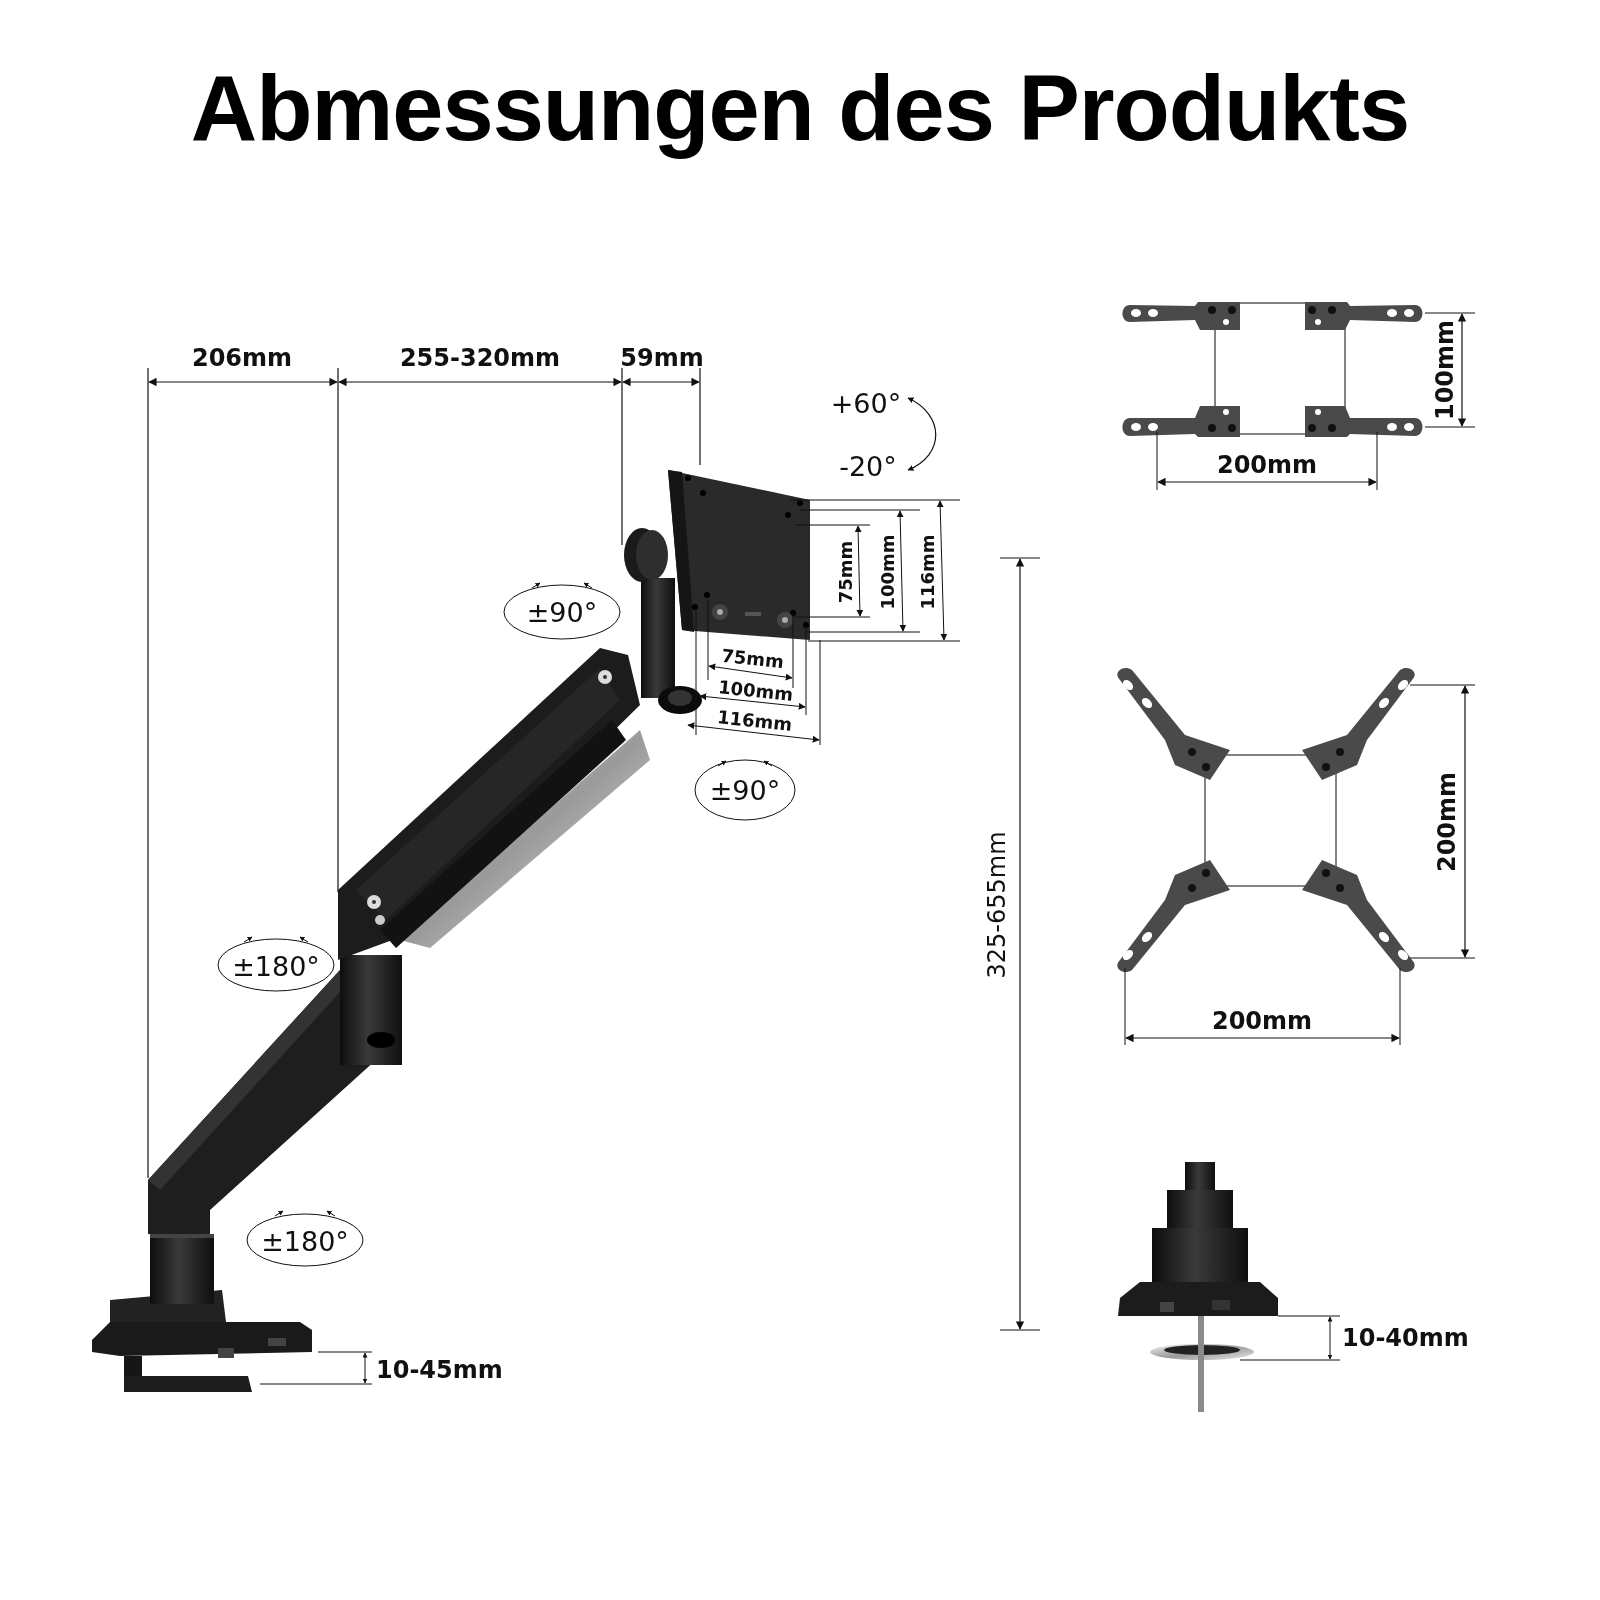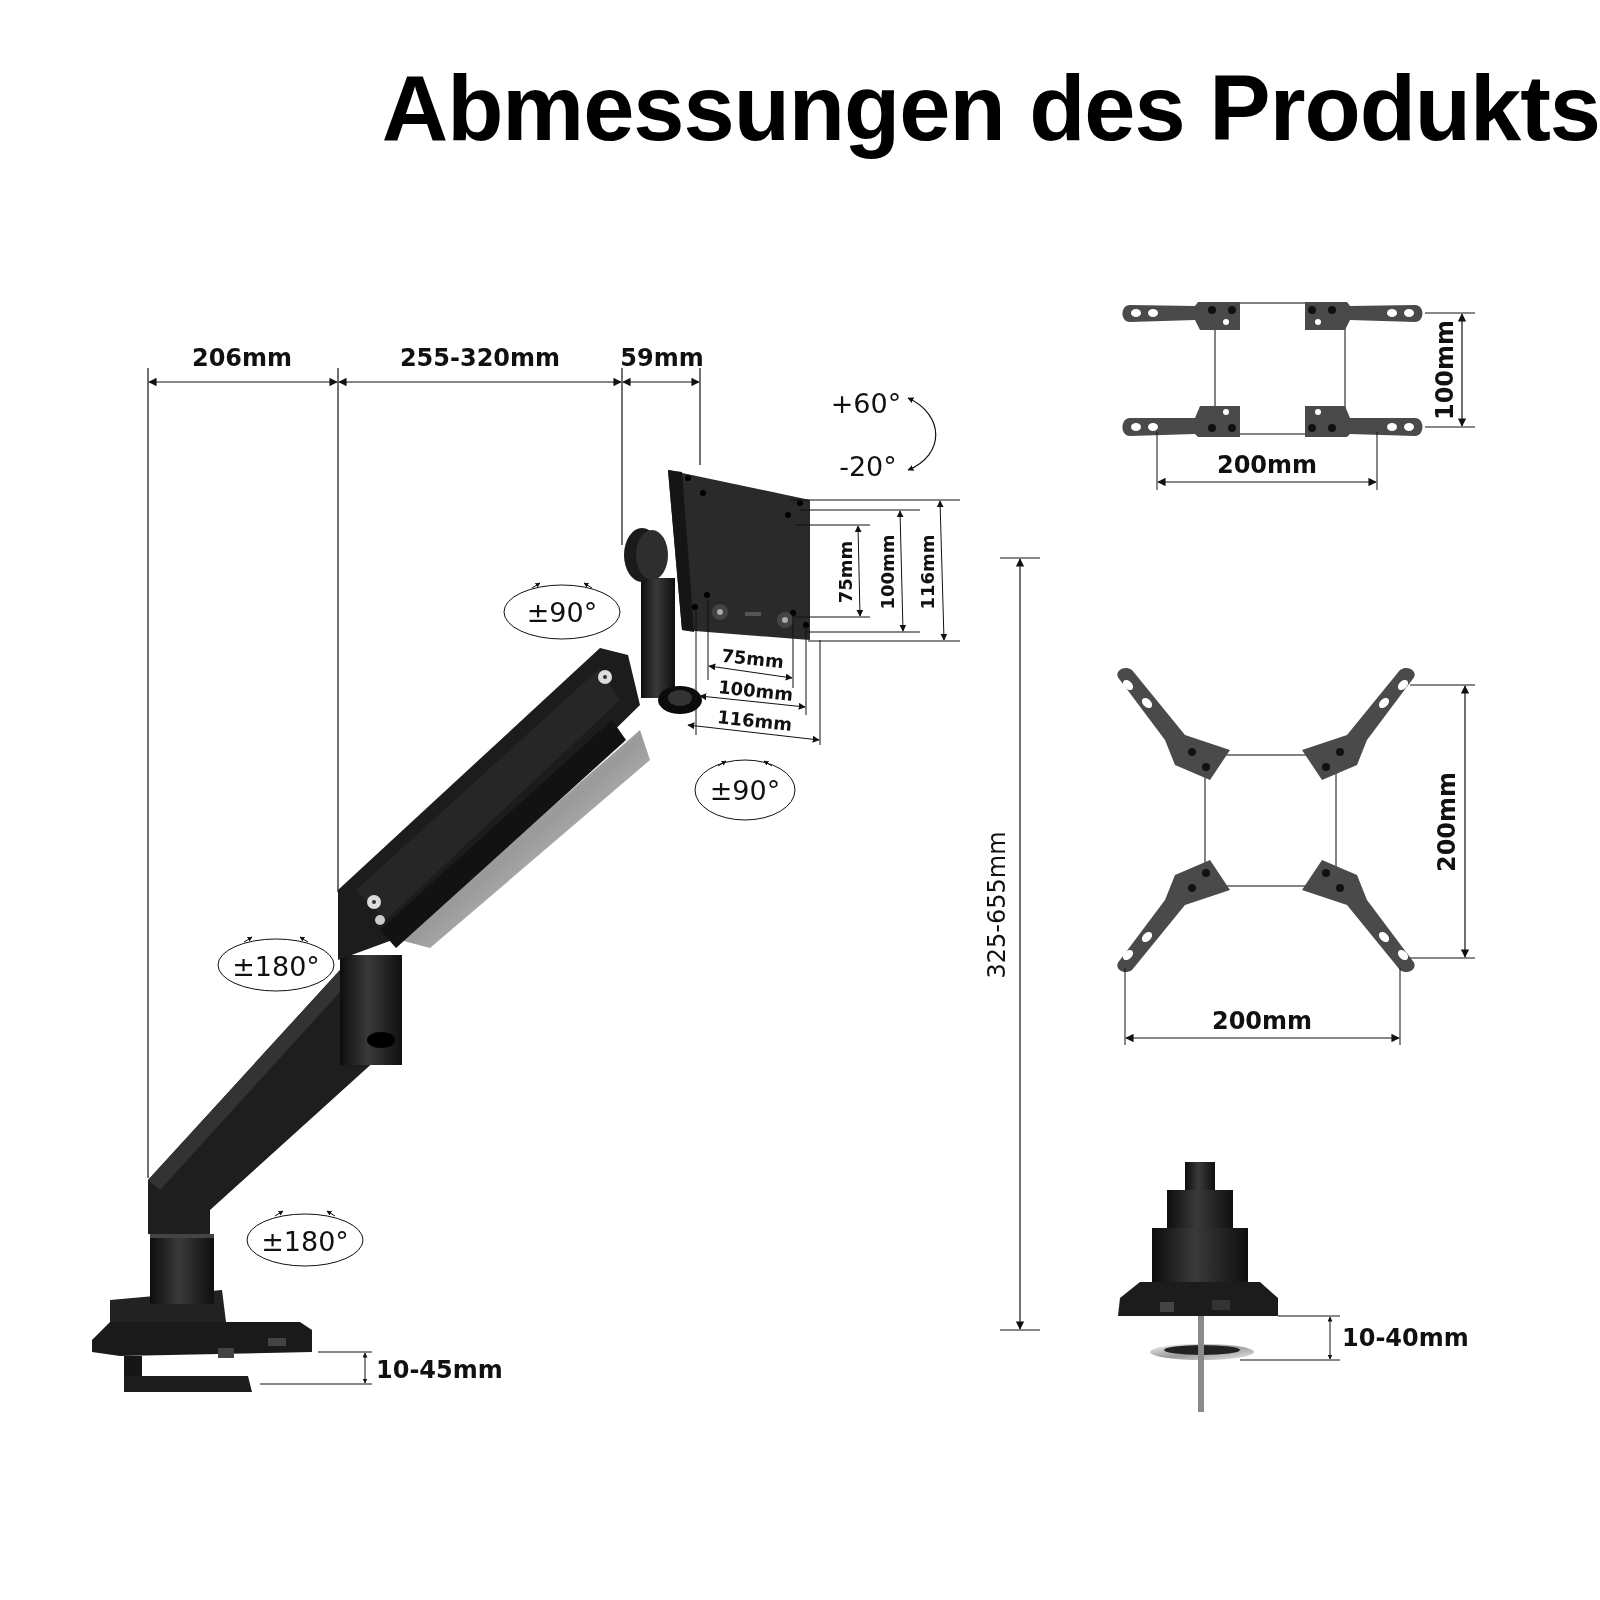--- a/index.html
+++ b/index.html
@@ -1,18 +1,18 @@
 <!DOCTYPE html>
 <html><head>
 <meta charset="utf-8">
 <style>
   html, body { margin: 0; padding: 0; background: #ffffff; }
   body { width: 1600px; height: 1600px; position: relative; overflow: hidden;
          font-family: "Liberation Sans", "DejaVu Sans", sans-serif; color: #000; }
-  .title { position: absolute; left: 0; top: 62px; width: 1600px; text-align: right;
+  .title { position: absolute; left: 0; top: 62px; width: 1600px; text-align: center;
            font-size: 92px; font-weight: 700; letter-spacing: -1px; line-height: 1; }
   svg.diagram { position: absolute; left: 0; top: 0; }
   .lbl { font-family: "DejaVu Sans", sans-serif; font-weight: 700; fill: #111; }
   .lbl-md { font-size: 24px; }
   .lbl-sm { font-size: 18px; }
   .lbl-deg { font-family: "DejaVu Sans", sans-serif; font-size: 27px; fill: #111; }
 </style>
 </head>
 <body>
 

